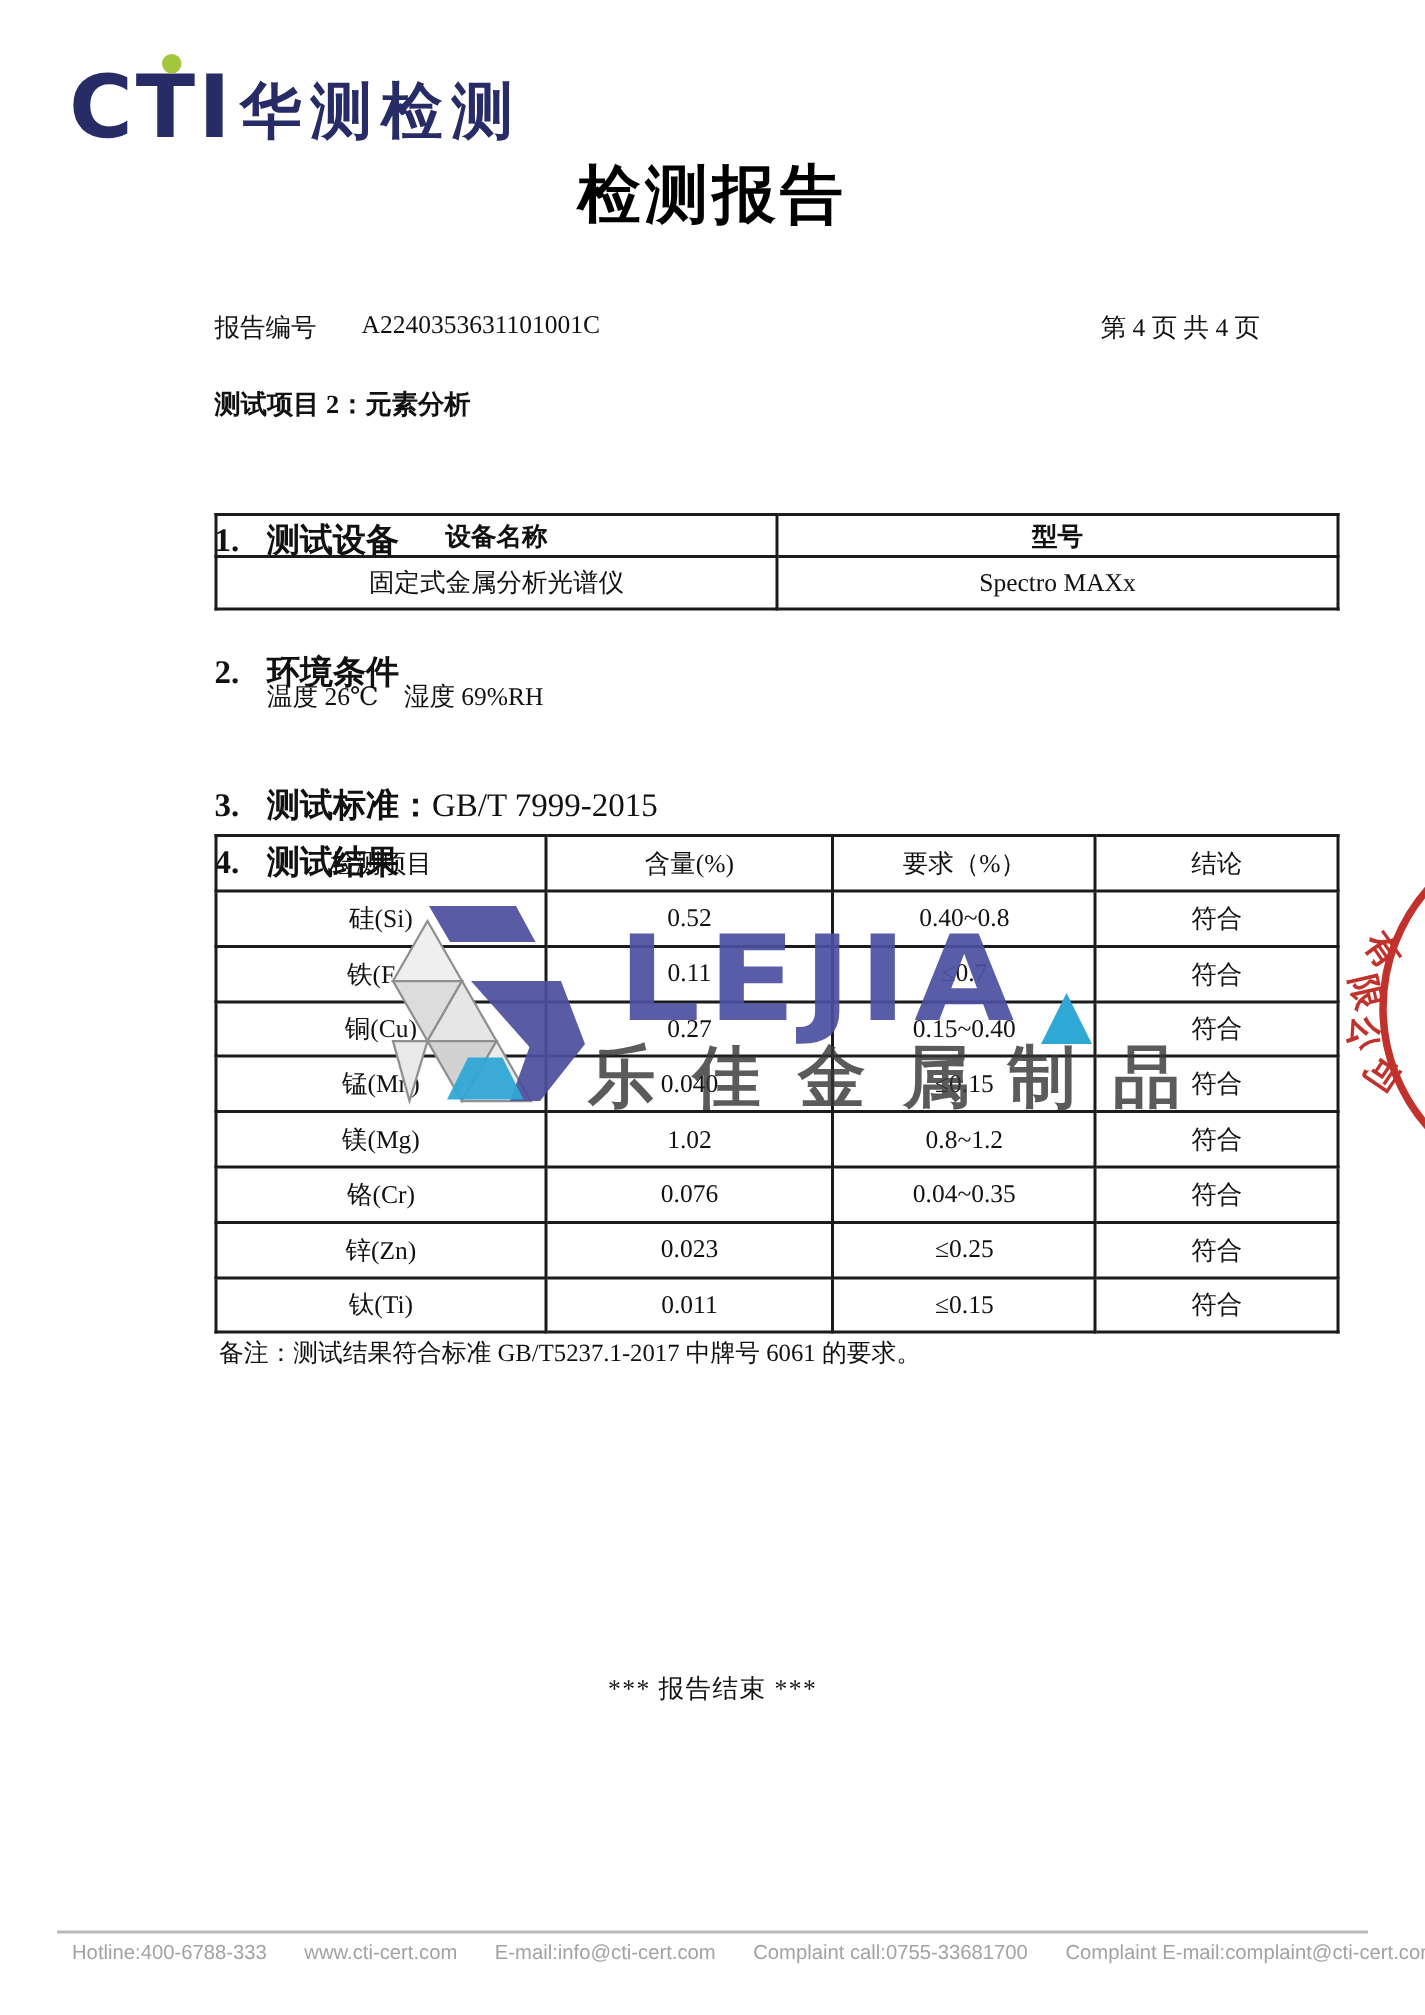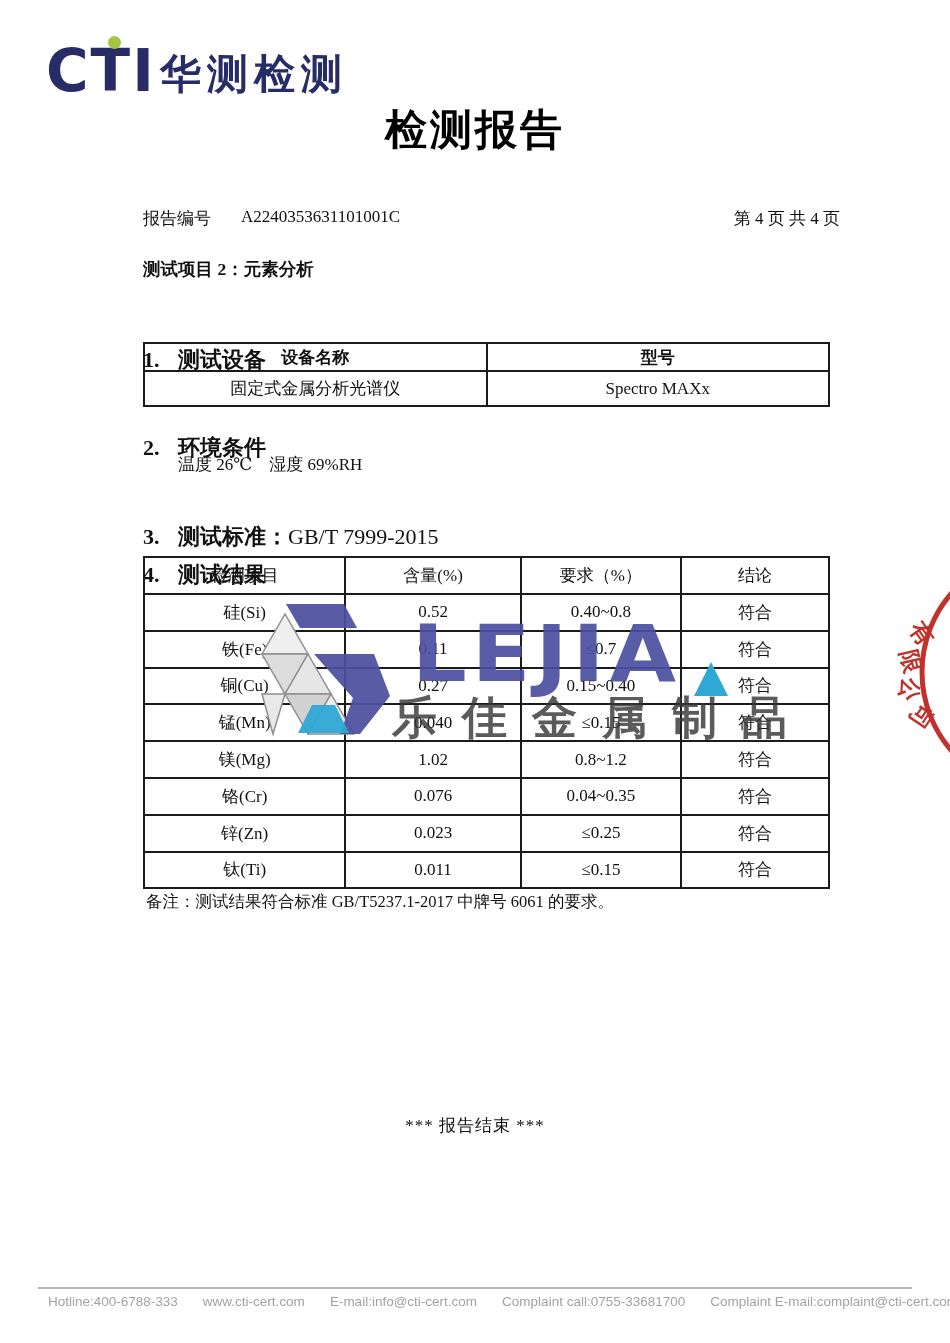--- a/index.html
+++ b/index.html
@@ -47,21 +47,21 @@
   .report-no { display:flex; gap:30px; }
   
   .project-line { position:absolute; left:143px; top:257px; font-size:17.5px; font-weight:bold; }
   
   .sec { position:absolute; left:143px; font-size:22px; font-weight:bold;margin-top:32px; }
   .sec .sec-no { display:inline-block; width:35px; }
   .sec .sec-value { font-weight:normal; }
   .sec-body { position:absolute; left:178px; font-size:17px; }
   
   table.doc-table {
-    position:absolute; left:143px; width:687px;
+    position:absolute; left:143px; width:750px;
     border-collapse:collapse; table-layout:fixed;
     font-size:17px;
   }
   table.doc-table td, table.doc-table th {
     border:2px solid #1b1b1b; text-align:center; vertical-align:middle;
     font-weight:normal; padding:0;
   }
   table.equip { top:342px; }
   table.equip th { height:28px; font-weight:bold; }
   table.equip td { height:35px; }

